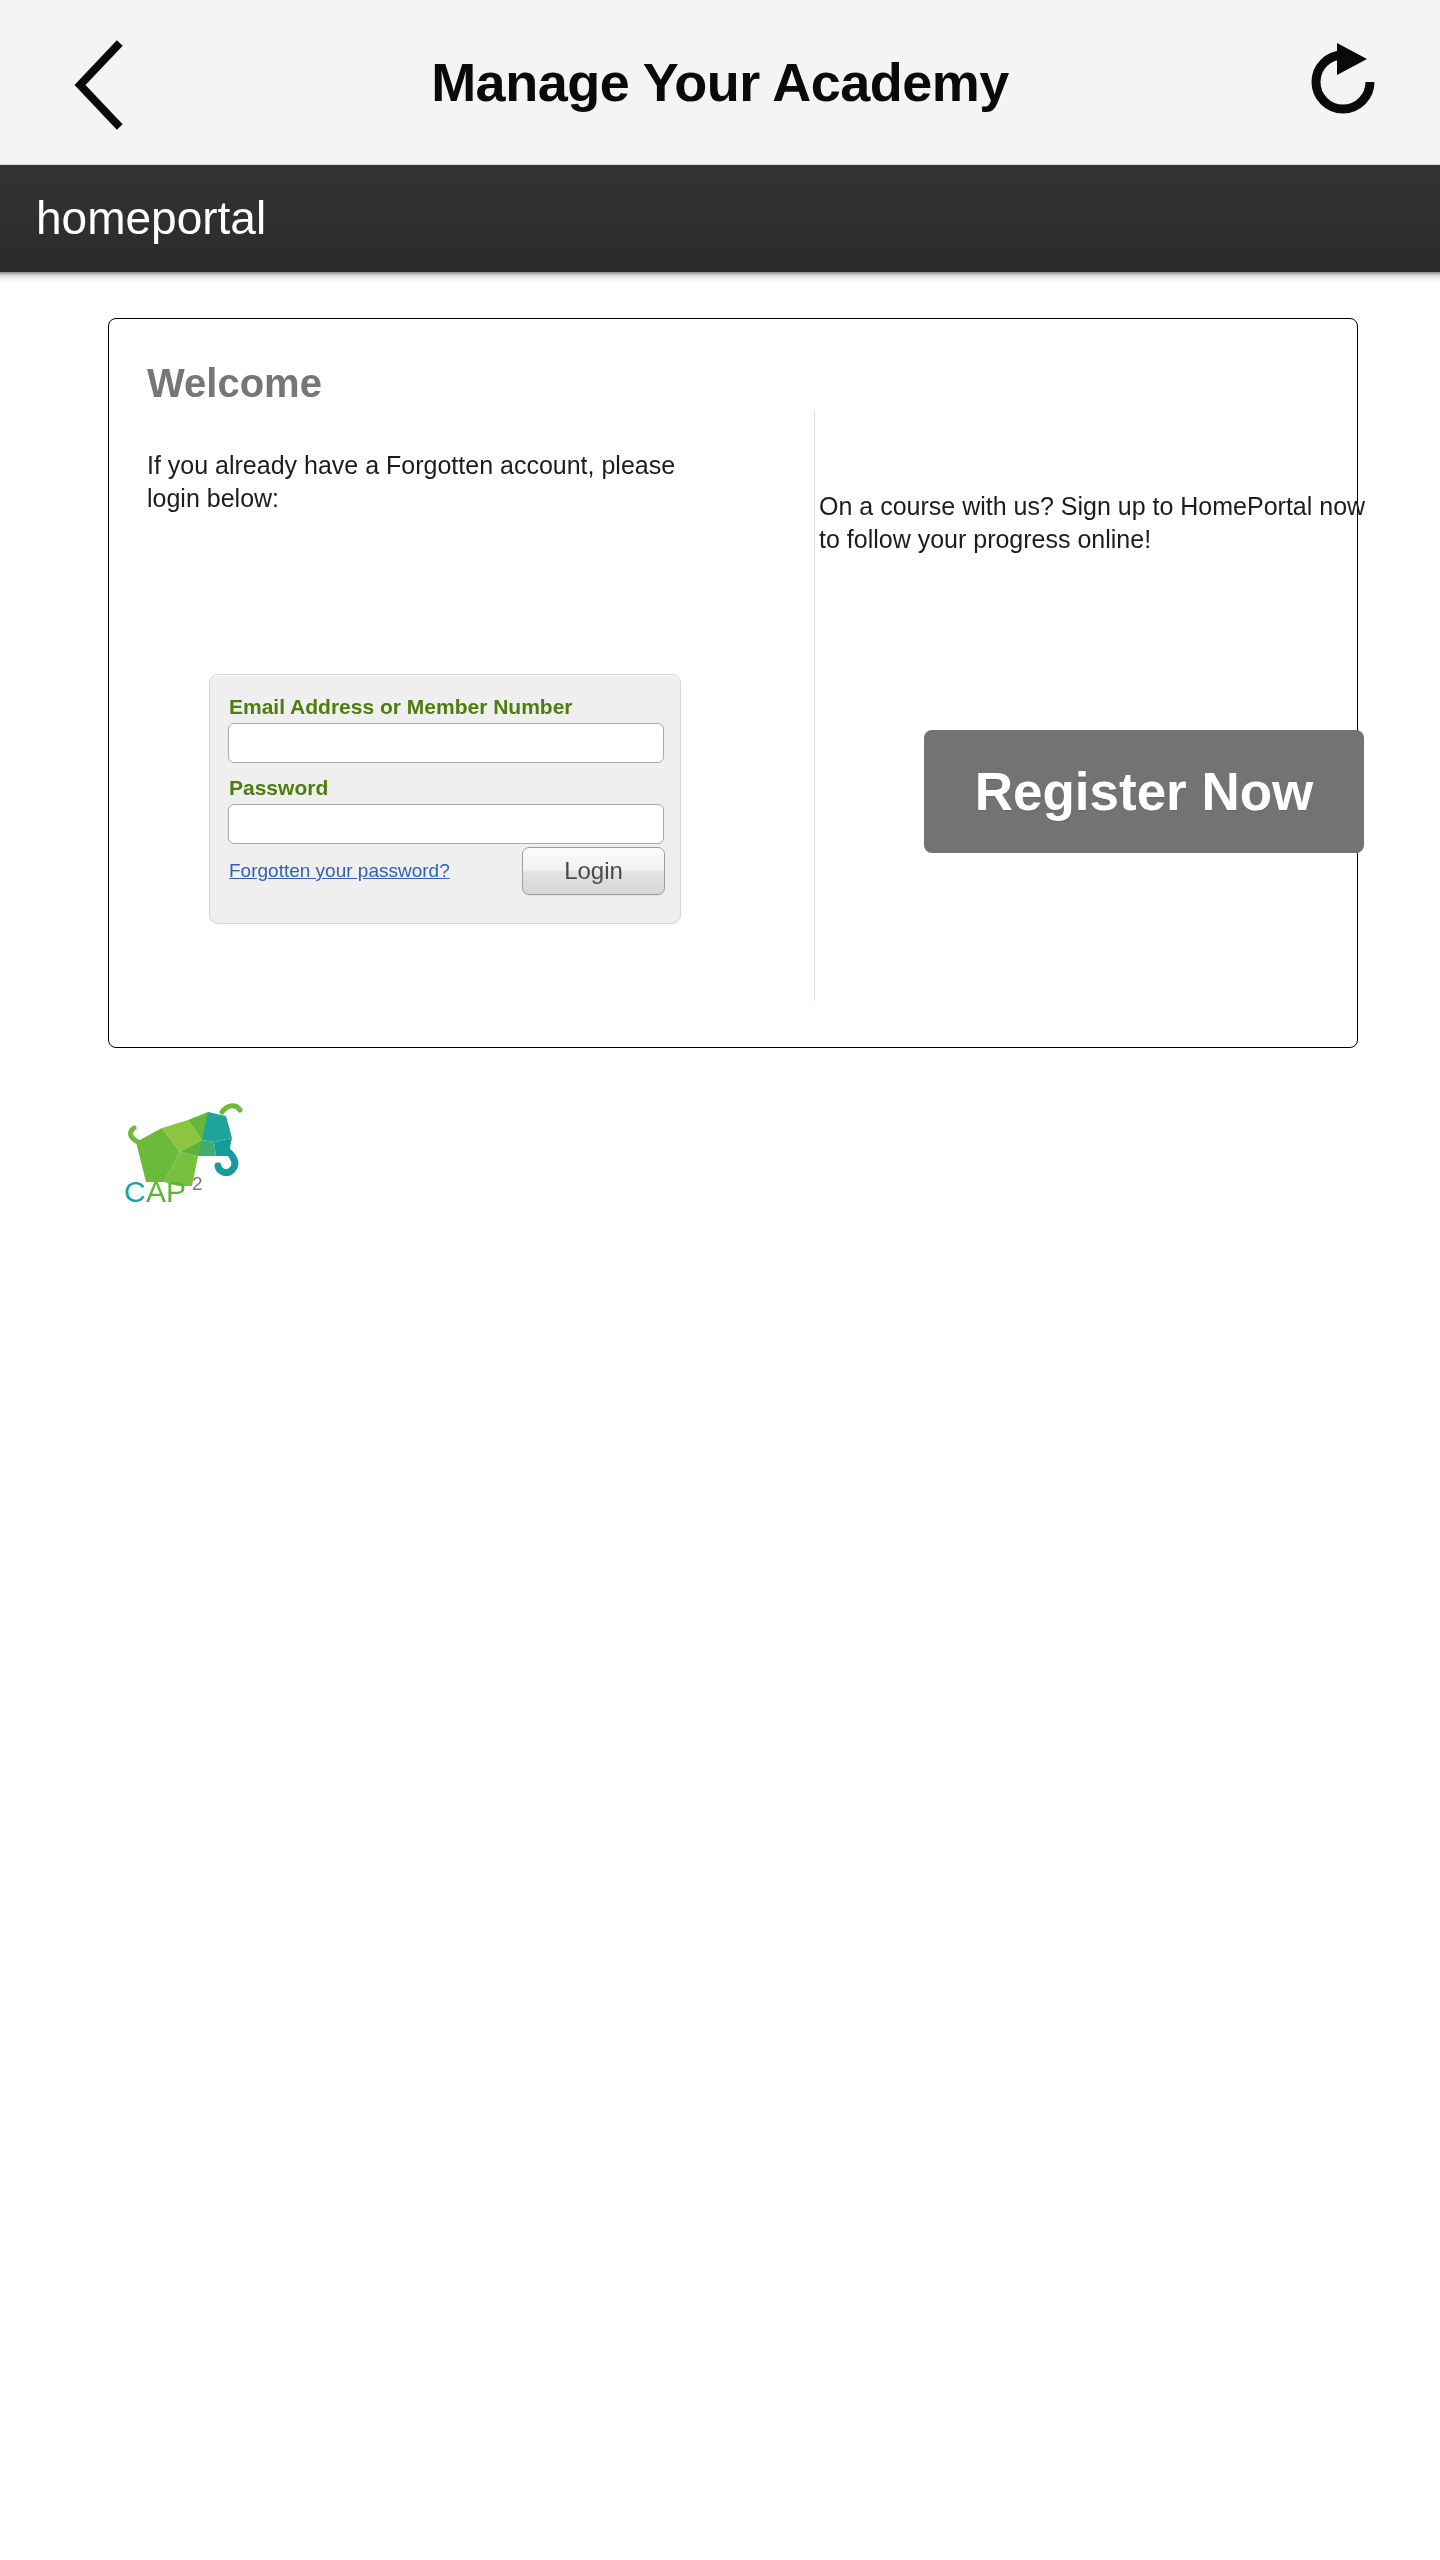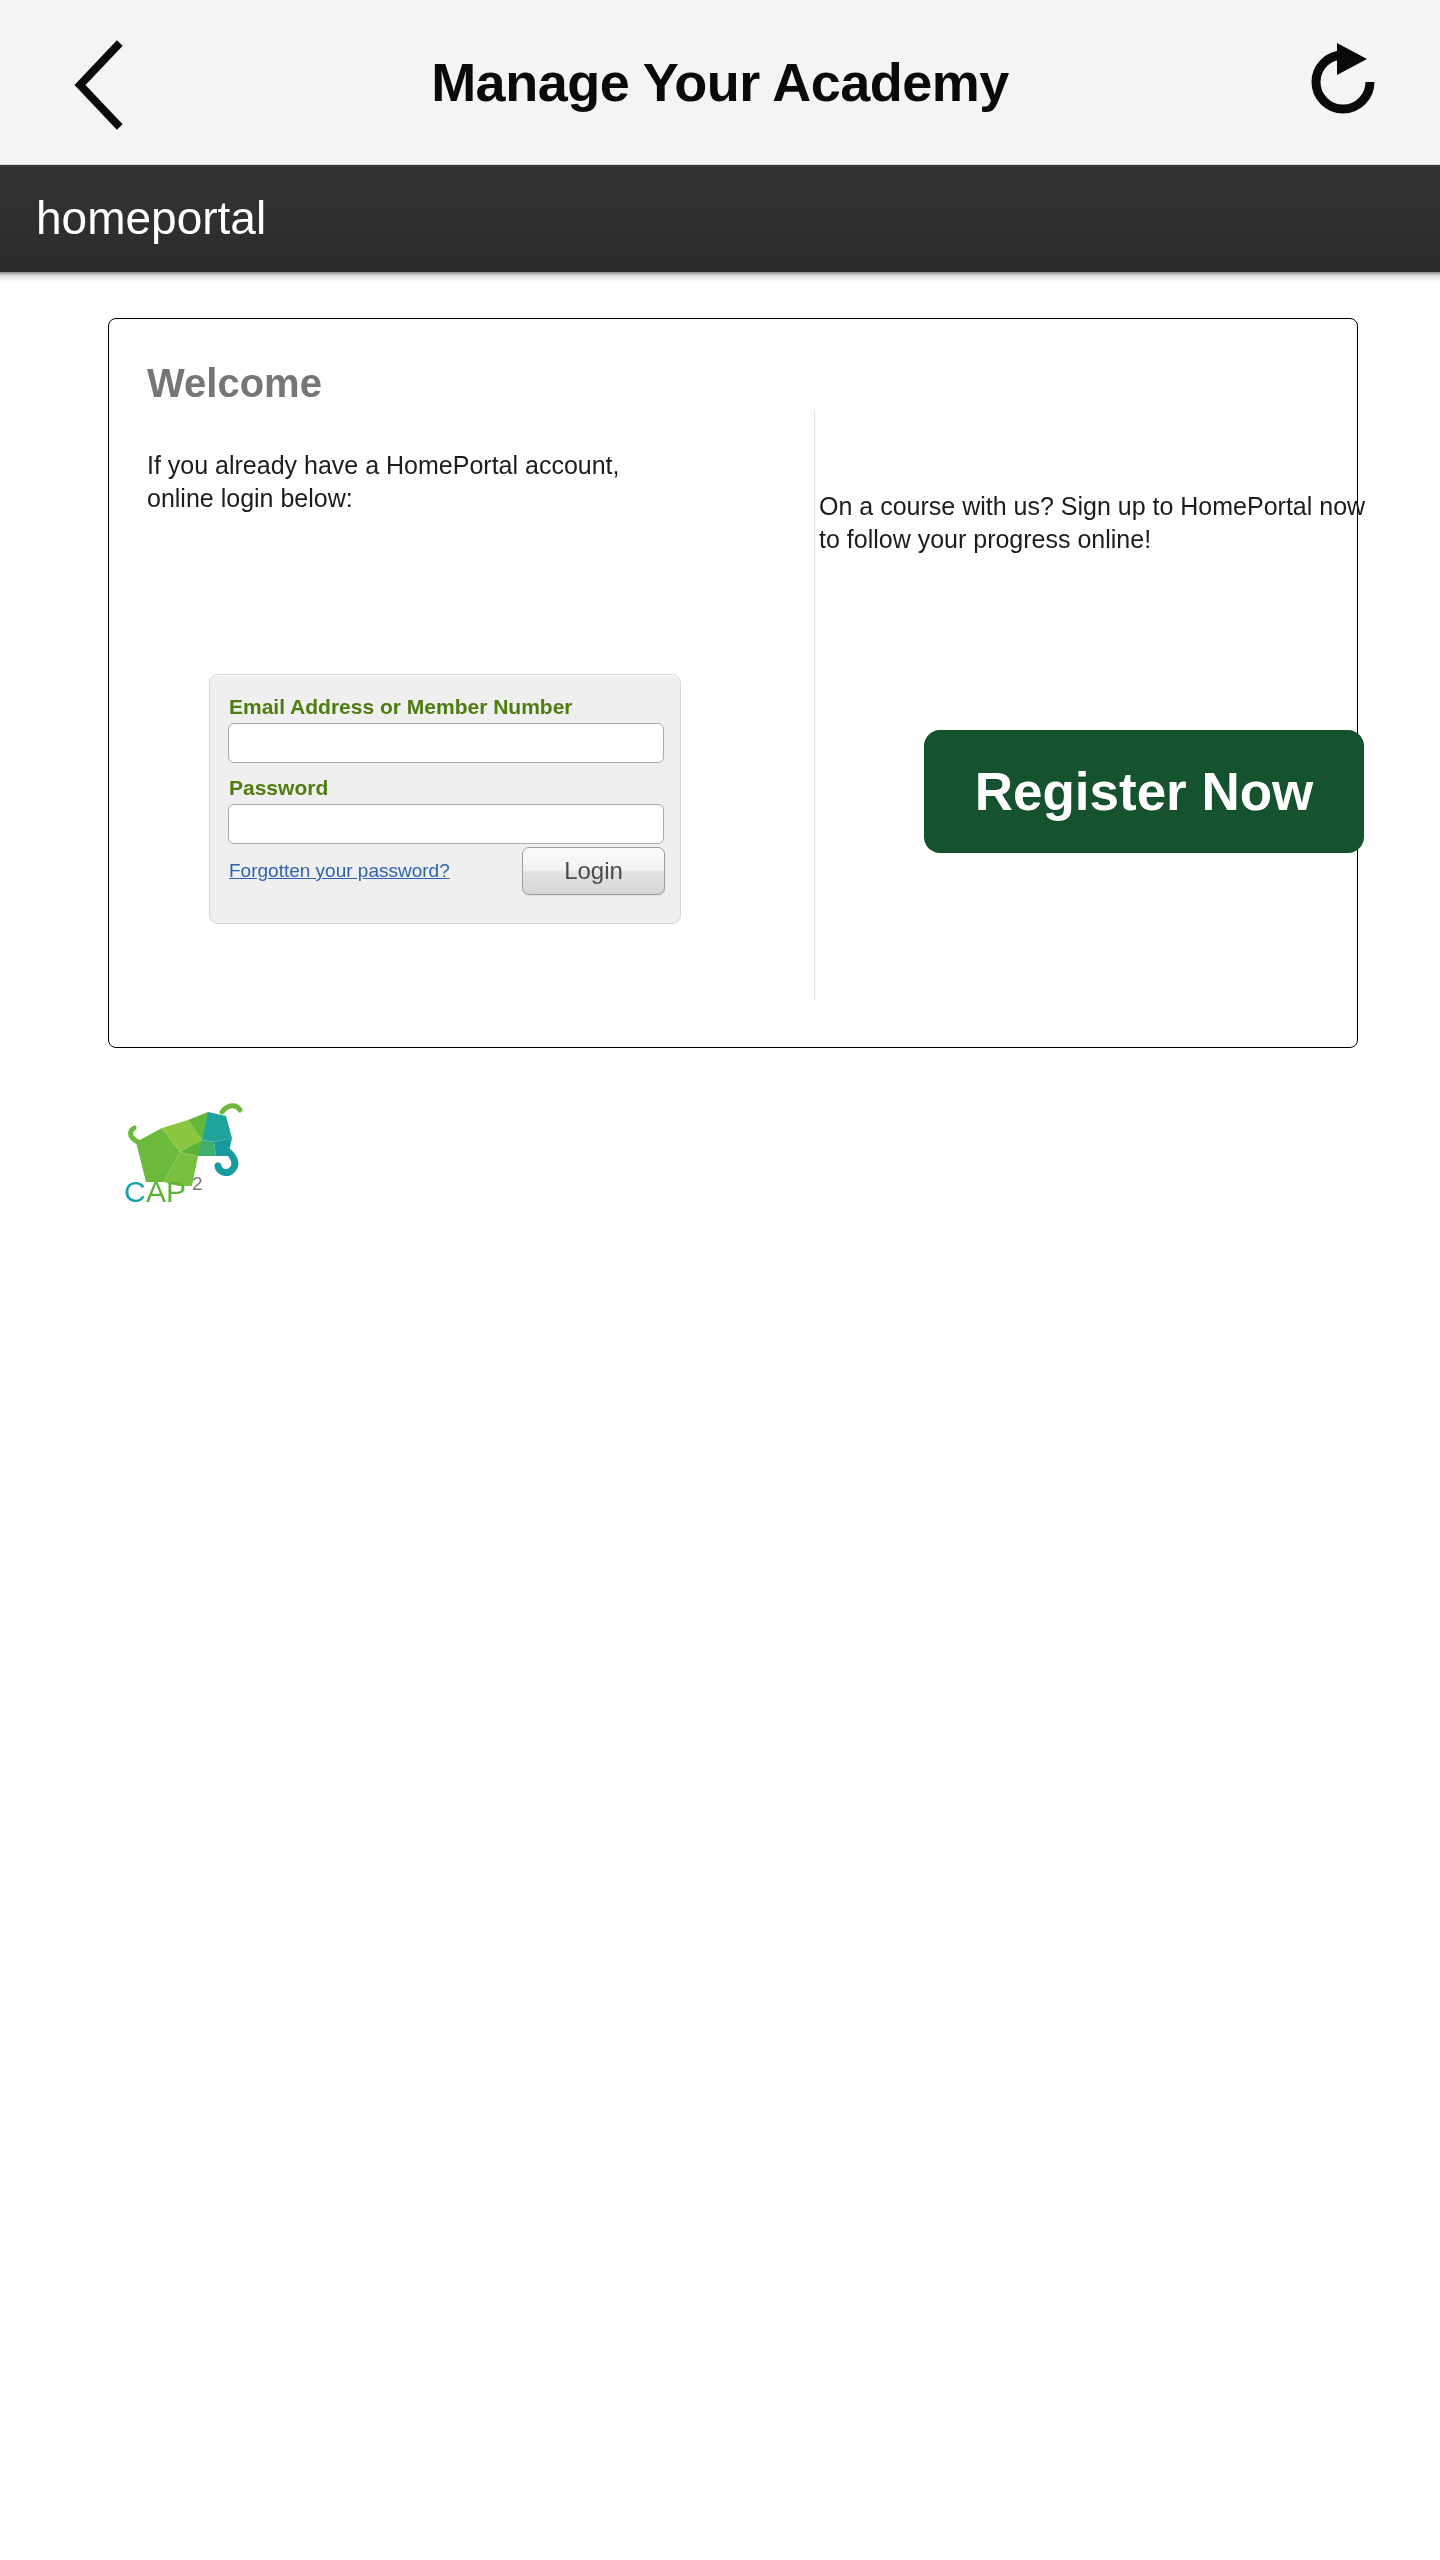--- a/index.html
+++ b/index.html
@@ -217,23 +217,23 @@
     box-shadow: 0 1px 0 rgba(0,0,0,0.06);
   }
 
   
   .register-btn {
     position: absolute;
     left: 105px;
     top: 240px;
     width: 440px;
     height: 123px;
-    background: #14532d;
+    background: #737373;
     border: none;
-    border-radius: 16px;
+    border-radius: 8px;
     font-family: "Liberation Sans", sans-serif;
     font-size: 53px;
     font-weight: bold;
     color: #ffffff;
     cursor: pointer;
     letter-spacing: 0px;
     text-shadow: 0 1px 1px rgba(0,0,0,0.12);
   }
 
   
@@ -278,21 +278,21 @@
 <div class="site-bar-shadow"></div>
 
 <div class="welcome-card">
 
   <div class="welcome-title">Welcome</div>
 
   <div class="divider"></div>
 
   <div class="col-left">
 
-    <p class="intro-text">If you already have a HomePortal account, online login below:</p>
+    <p class="intro-text">If you already have a Forgotten account, please login below:</p>
 
     <div class="login-panel">
 
       <div class="field-label lbl-email">Email Address or Member Number</div>
       <input class="text-input inp-email" type="text" value="" placeholder="" style="">
 
       <div class="field-label lbl-pass">Password</div>
       <input class="text-input inp-pass" type="password" value="" placeholder="" style="">
 
       <a class="forgot-link" href="#">Forgotten your password?</a>

